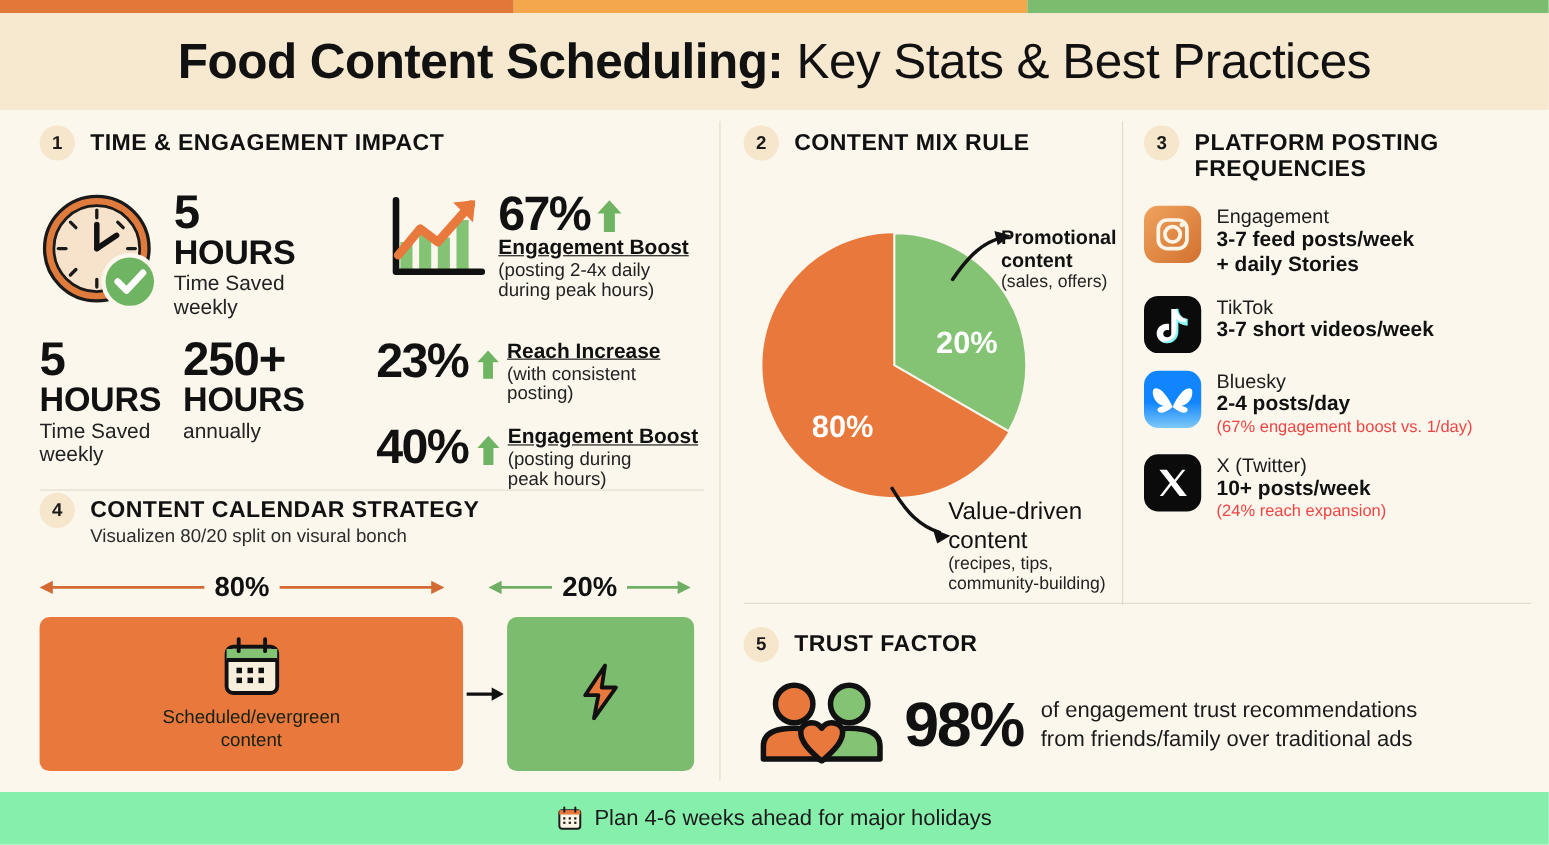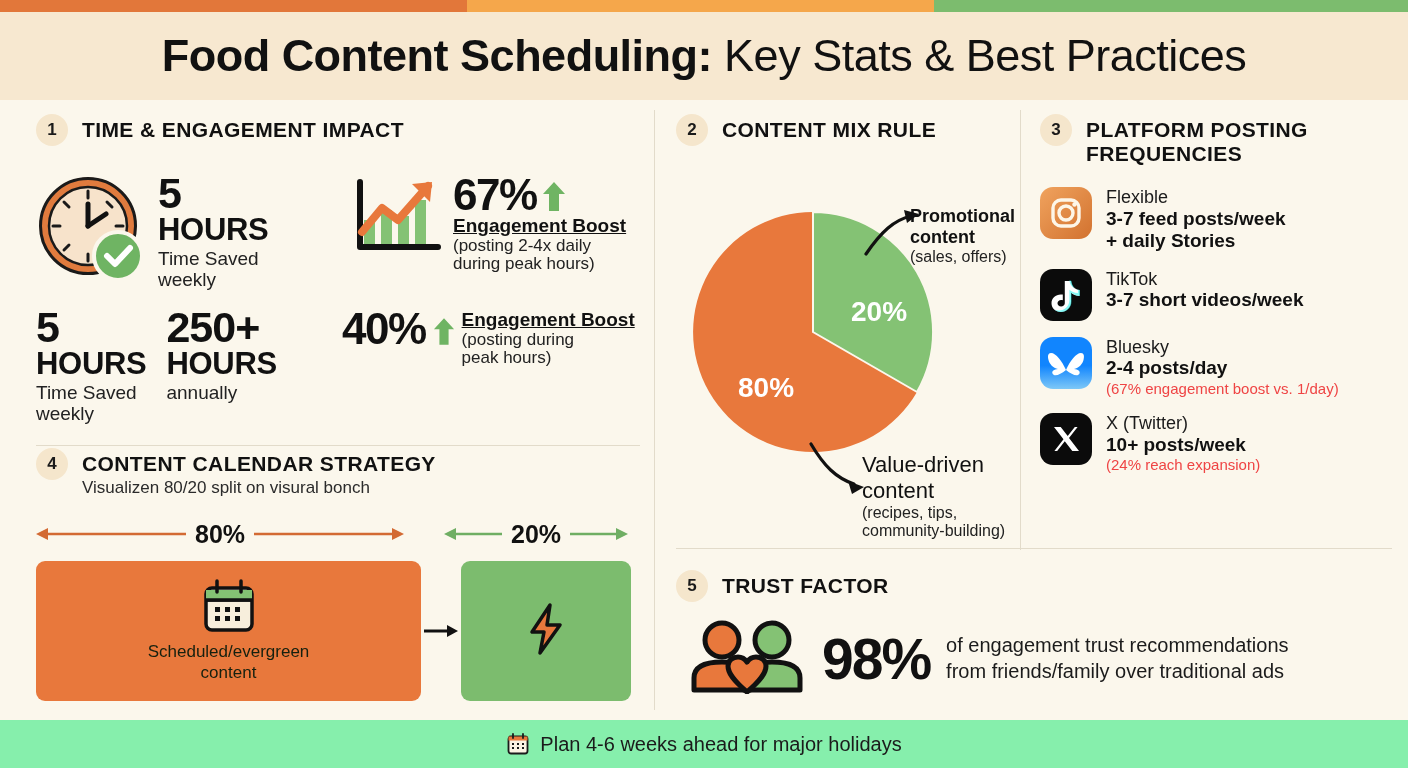--- a/index.html
+++ b/index.html
@@ -216,20 +216,30 @@
           <div class="stat-block">
             <div class="num">250+</div>
             <div class="unit">HOURS</div>
             <div class="desc">
               <span>annually</span>
             </div>
           </div>
         </div>
 
         <div style="width:320px; padding-left:24px;">
+          <div class="pct-row" style="margin-bottom:18px;">
+            <div class="pct-big">23%</div>
+            <svg width="22" height="30" viewBox="0 0 24 32" style="margin-top:8px">
+              <path d="M12 2 L23 14 H17 V31 H7 V14 H1 Z" fill="#6FB463"></path>
+            </svg>
+            <div style="padding-top:2px;">
+              <div class="pct-label">Reach Increase</div>
+              <div class="pct-note">(with consistent posting)</div>
+            </div>
+          </div>
           <div class="pct-row">
             <div class="pct-big">40%</div>
             <svg width="22" height="30" viewBox="0 0 24 32" style="margin-top:8px">
               <path d="M12 2 L23 14 H17 V31 H7 V14 H1 Z" fill="#6FB463"></path>
             </svg>
             <div style="padding-top:2px;">
               <div class="pct-label">Engagement Boost</div>
               <div class="pct-note">
                 <span>(posting during</span><br>
                 <span>peak hours)</span>
@@ -369,21 +379,21 @@
 
         <div class="plat">
           <div class="plat-icon" style="background:linear-gradient(135deg,#F0A35E,#D2722F);">
             <svg width="52" height="52" viewBox="0 0 52 52">
               <rect x="13" y="13" width="26" height="26" rx="8" fill="none" stroke="#FDF6E8" stroke-width="3.4"></rect>
               <circle cx="26" cy="26" r="7" fill="none" stroke="#FDF6E8" stroke-width="3.4"></circle>
               <circle cx="34.5" cy="17.5" r="2.2" fill="#FDF6E8"></circle>
             </svg>
           </div>
           <div>
-            <div class="plat-name">Flexible</div>
+            <div class="plat-name">Engagement</div>
             <div class="plat-freq">
               <span>3-7 feed posts/week</span><br>
               <span>+ daily Stories</span>
             </div>
           </div>
         </div>
 
         <div class="plat">
           <div class="plat-icon" style="background:#0B0B0B;">
             <svg width="52" height="52" viewBox="0 0 52 52">

